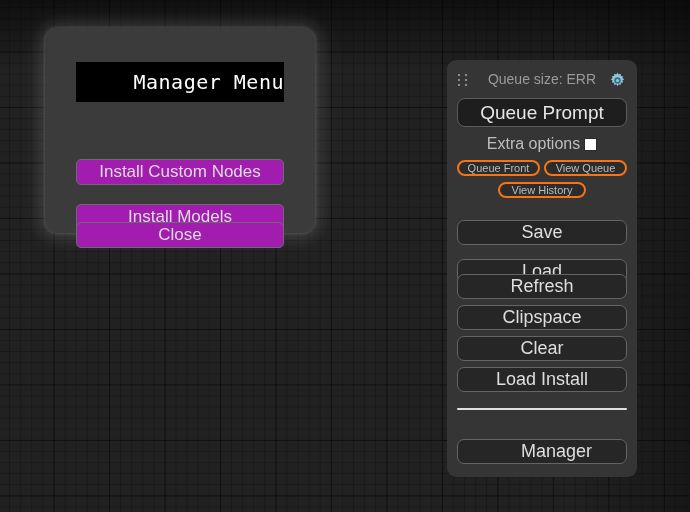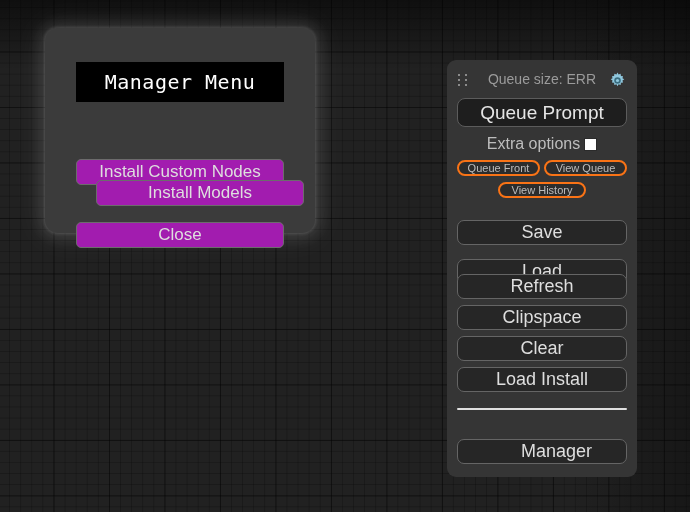--- a/index.html
+++ b/index.html
@@ -62,21 +62,21 @@
   }
   #dialog-title-bar {
     position: absolute;
     left: 31px;
     top: 34px;
     width: 208px;
     height: 40px;
     background: #000000;
     display: flex;
     align-items: center;
-    justify-content: center;
+    justify-content: flex-end;
   }
   #dialog-title-text {
     color: #ffffff;
     font-family: "DejaVu Sans Mono", "Liberation Mono", monospace;
     font-size: 20px;
     letter-spacing: 0.5px;
     white-space: nowrap;
   }
   .dlg-btn {
     position: absolute;
@@ -90,21 +90,21 @@
     color: #dedede;
     font-family: "Liberation Sans", sans-serif;
     font-size: 17px;
     display: flex;
     align-items: center;
     justify-content: center;
     white-space: nowrap;
     cursor: pointer;
   }
   #dlg-btn-0 { top: 131px; }
-  #dlg-btn-1 { top: 152px; margin-left: 20px; }
+  #dlg-btn-1 { top: 176px; }
   #dlg-btn-2 { top: 194px; }
 
   
   #menu-panel {
     position: absolute;
     left: 447px;
     top: 60px;
     width: 190px;
     height: 417px;
     background: #353535;

